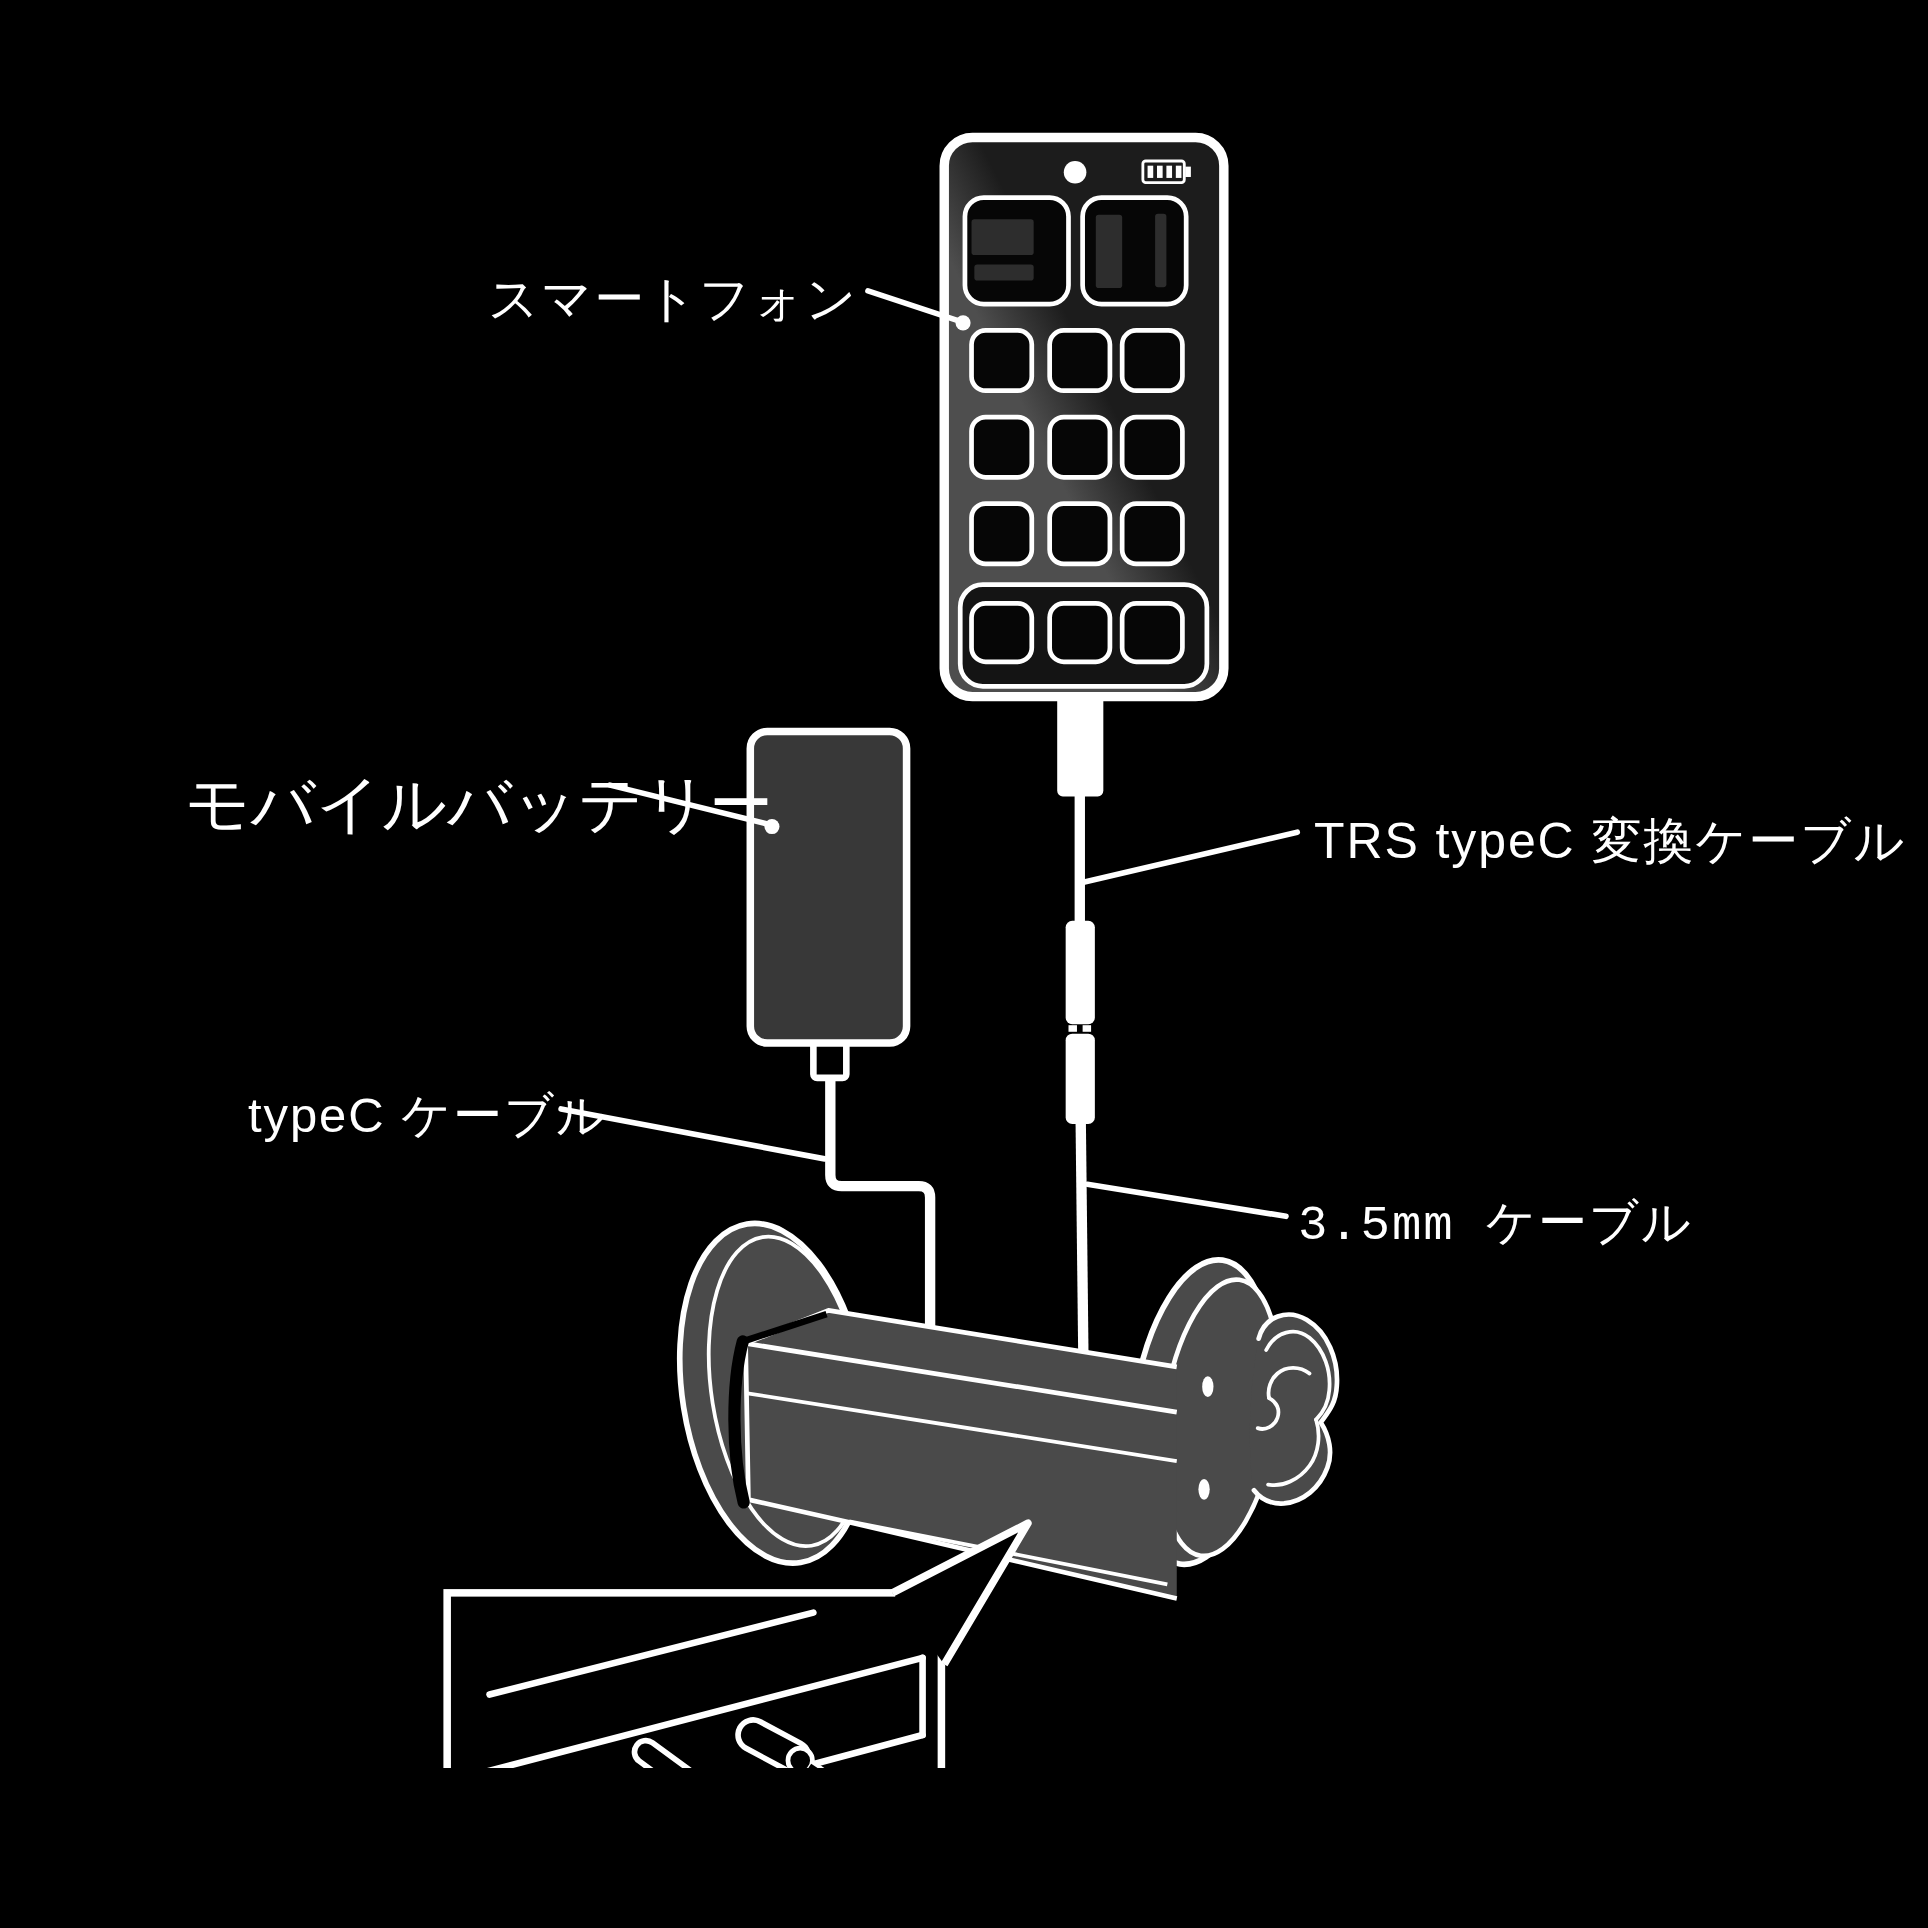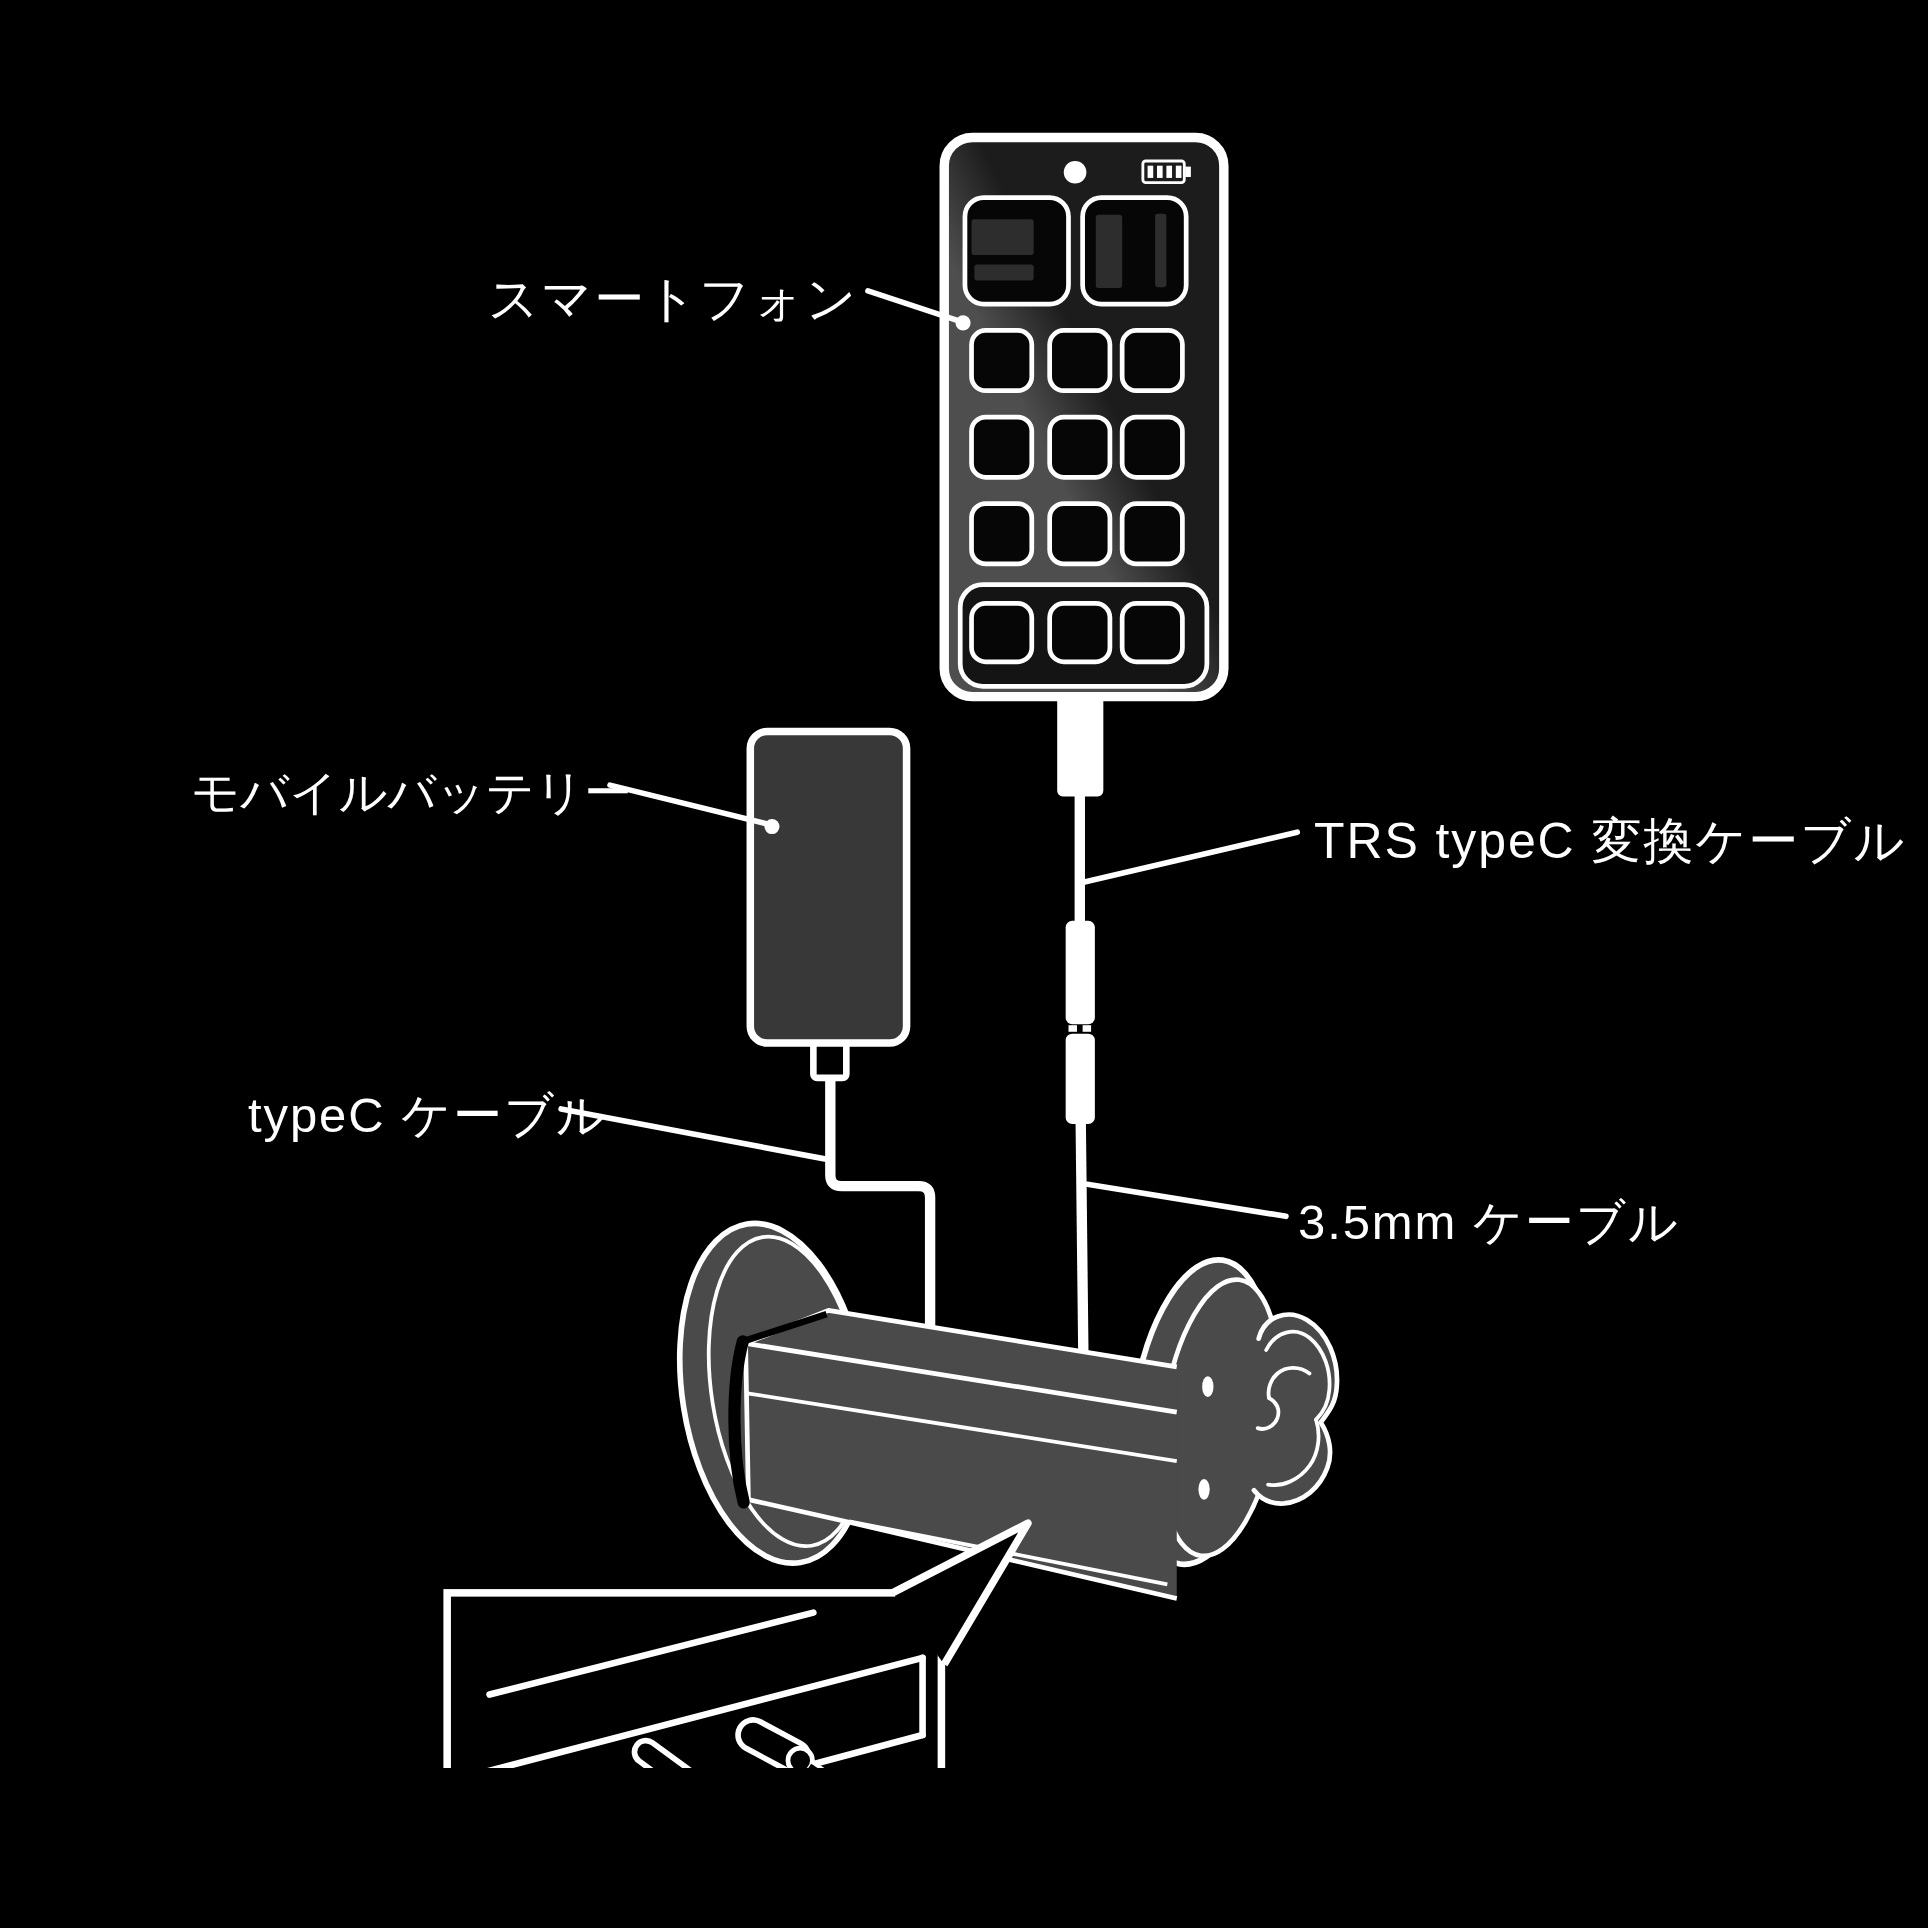--- a/index.html
+++ b/index.html
@@ -164,19 +164,19 @@
       <line x1="800" y1="1843" x2="843" y2="1866" stroke="#000" stroke-width="26" stroke-linecap="round"></line>
       <circle class="blkws" stroke-width="5" cx="850" cy="1870" r="13"></circle>
       <circle class="blks" stroke-width="4" cx="850" cy="1870" r="6"></circle>
       <path d="M860,1876 Q920,1916 982,1954" stroke="var(--line,#fff)" stroke-width="14" fill="none"></path>
       <path d="M860,1876 Q920,1916 982,1954" stroke="#000" stroke-width="6" fill="none"></path>
     </g>
   </g>
 </svg>
 
 <div class="lbl" style="left:488px;top:266px;font-size:50px;">スマートフォン</div>
-<div class="lbl" style="left:191px;top:761px;font-size:48px;letter-spacing:0;">モバイルバッテリー</div>
+<div class="lbl" style="left:185px;top:761px;font-size:64px;letter-spacing:0;">モバイルバッテリー</div>
 <div class="lbl" style="left:1314px;top:808px;font-size:50px;">TRS typeC 変換ケーブル</div>
 <div class="lbl" style="left:248px;top:1083px;font-size:49px;">typeC ケーブル</div>
-<div class="lbl" style="left:1298px;top:1190px;font-size:49px;">3.5mm ケーブル</div>
+<div class="lbl" style="left:1298px;top:1190px;font-size:49px;font-family:Liberation Mono, monospace;">3.5mm ケーブル</div>
 
 </div>
 
 
 </body></html>

